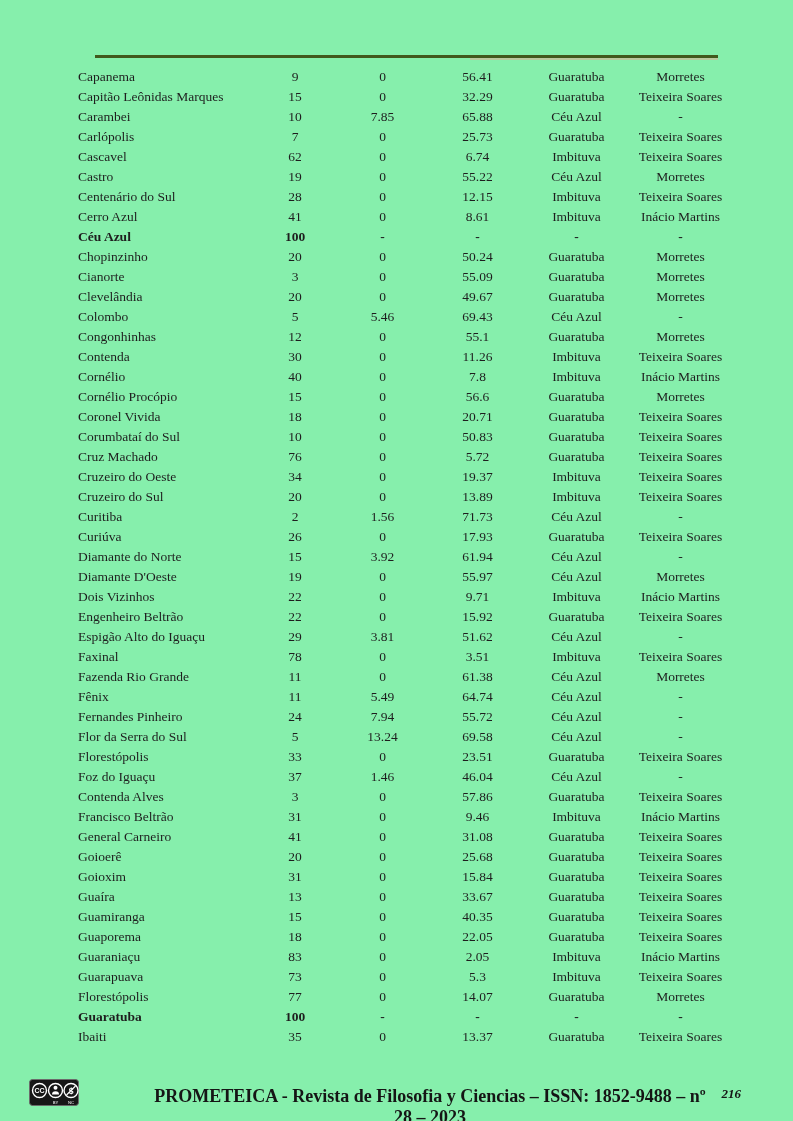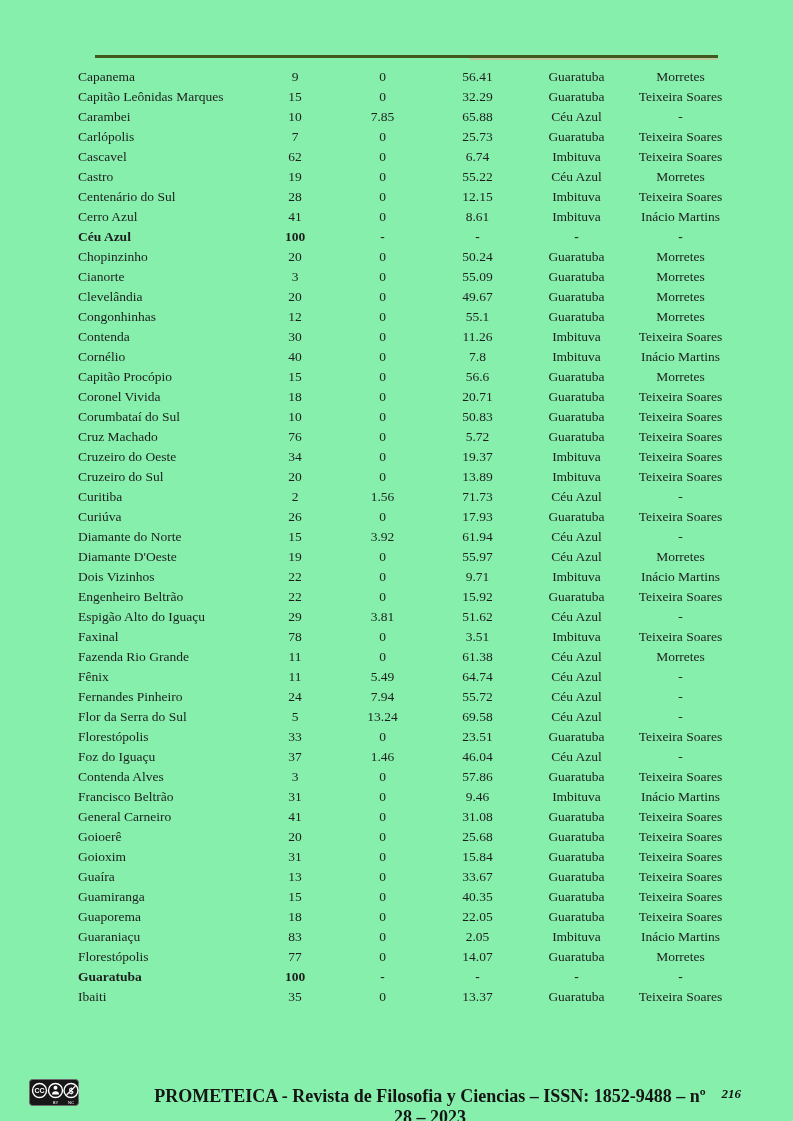--- a/index.html
+++ b/index.html
@@ -183,20 +183,28 @@
         </tr>
         <tr>
           <td class="name">Clevelândia</td>
           <td>20</td>
           <td>0</td>
           <td>49.67</td>
           <td>Guaratuba</td>
           <td>Morretes</td>
         </tr>
         <tr>
+          <td class="name">Colombo</td>
+          <td>5</td>
+          <td>5.46</td>
+          <td>69.43</td>
+          <td>Céu Azul</td>
+          <td>-</td>
+        </tr>
+        <tr>
           <td class="name">Congonhinhas</td>
           <td>12</td>
           <td>0</td>
           <td>55.1</td>
           <td>Guaratuba</td>
           <td>Morretes</td>
         </tr>
         <tr>
           <td class="name">Contenda</td>
           <td>30</td>
@@ -207,21 +215,21 @@
         </tr>
         <tr>
           <td class="name">Cornélio</td>
           <td>40</td>
           <td>0</td>
           <td>7.8</td>
           <td>Imbituva</td>
           <td>Inácio Martins</td>
         </tr>
         <tr>
-          <td class="name">Capitão Procópio</td>
+          <td class="name">Cornélio Procópio</td>
           <td>15</td>
           <td>0</td>
           <td>56.6</td>
           <td>Guaratuba</td>
           <td>Morretes</td>
         </tr>
         <tr>
           <td class="name">Coronel Vivida</td>
           <td>18</td>
           <td>0</td>
@@ -437,20 +445,28 @@
           <td>Guaratuba</td>
           <td>Teixeira Soares</td>
         </tr>
         <tr>
           <td class="name">Guaraniaçu</td>
           <td>83</td>
           <td>0</td>
           <td>2.05</td>
           <td>Imbituva</td>
           <td>Inácio Martins</td>
+        </tr>
+        <tr>
+          <td class="name">Guarapuava</td>
+          <td>73</td>
+          <td>0</td>
+          <td>5.3</td>
+          <td>Imbituva</td>
+          <td>Teixeira Soares</td>
         </tr>
         <tr>
           <td class="name">Florestópolis</td>
           <td>77</td>
           <td>0</td>
           <td>14.07</td>
           <td>Guaratuba</td>
           <td>Morretes</td>
         </tr>
         <tr class="bold">

